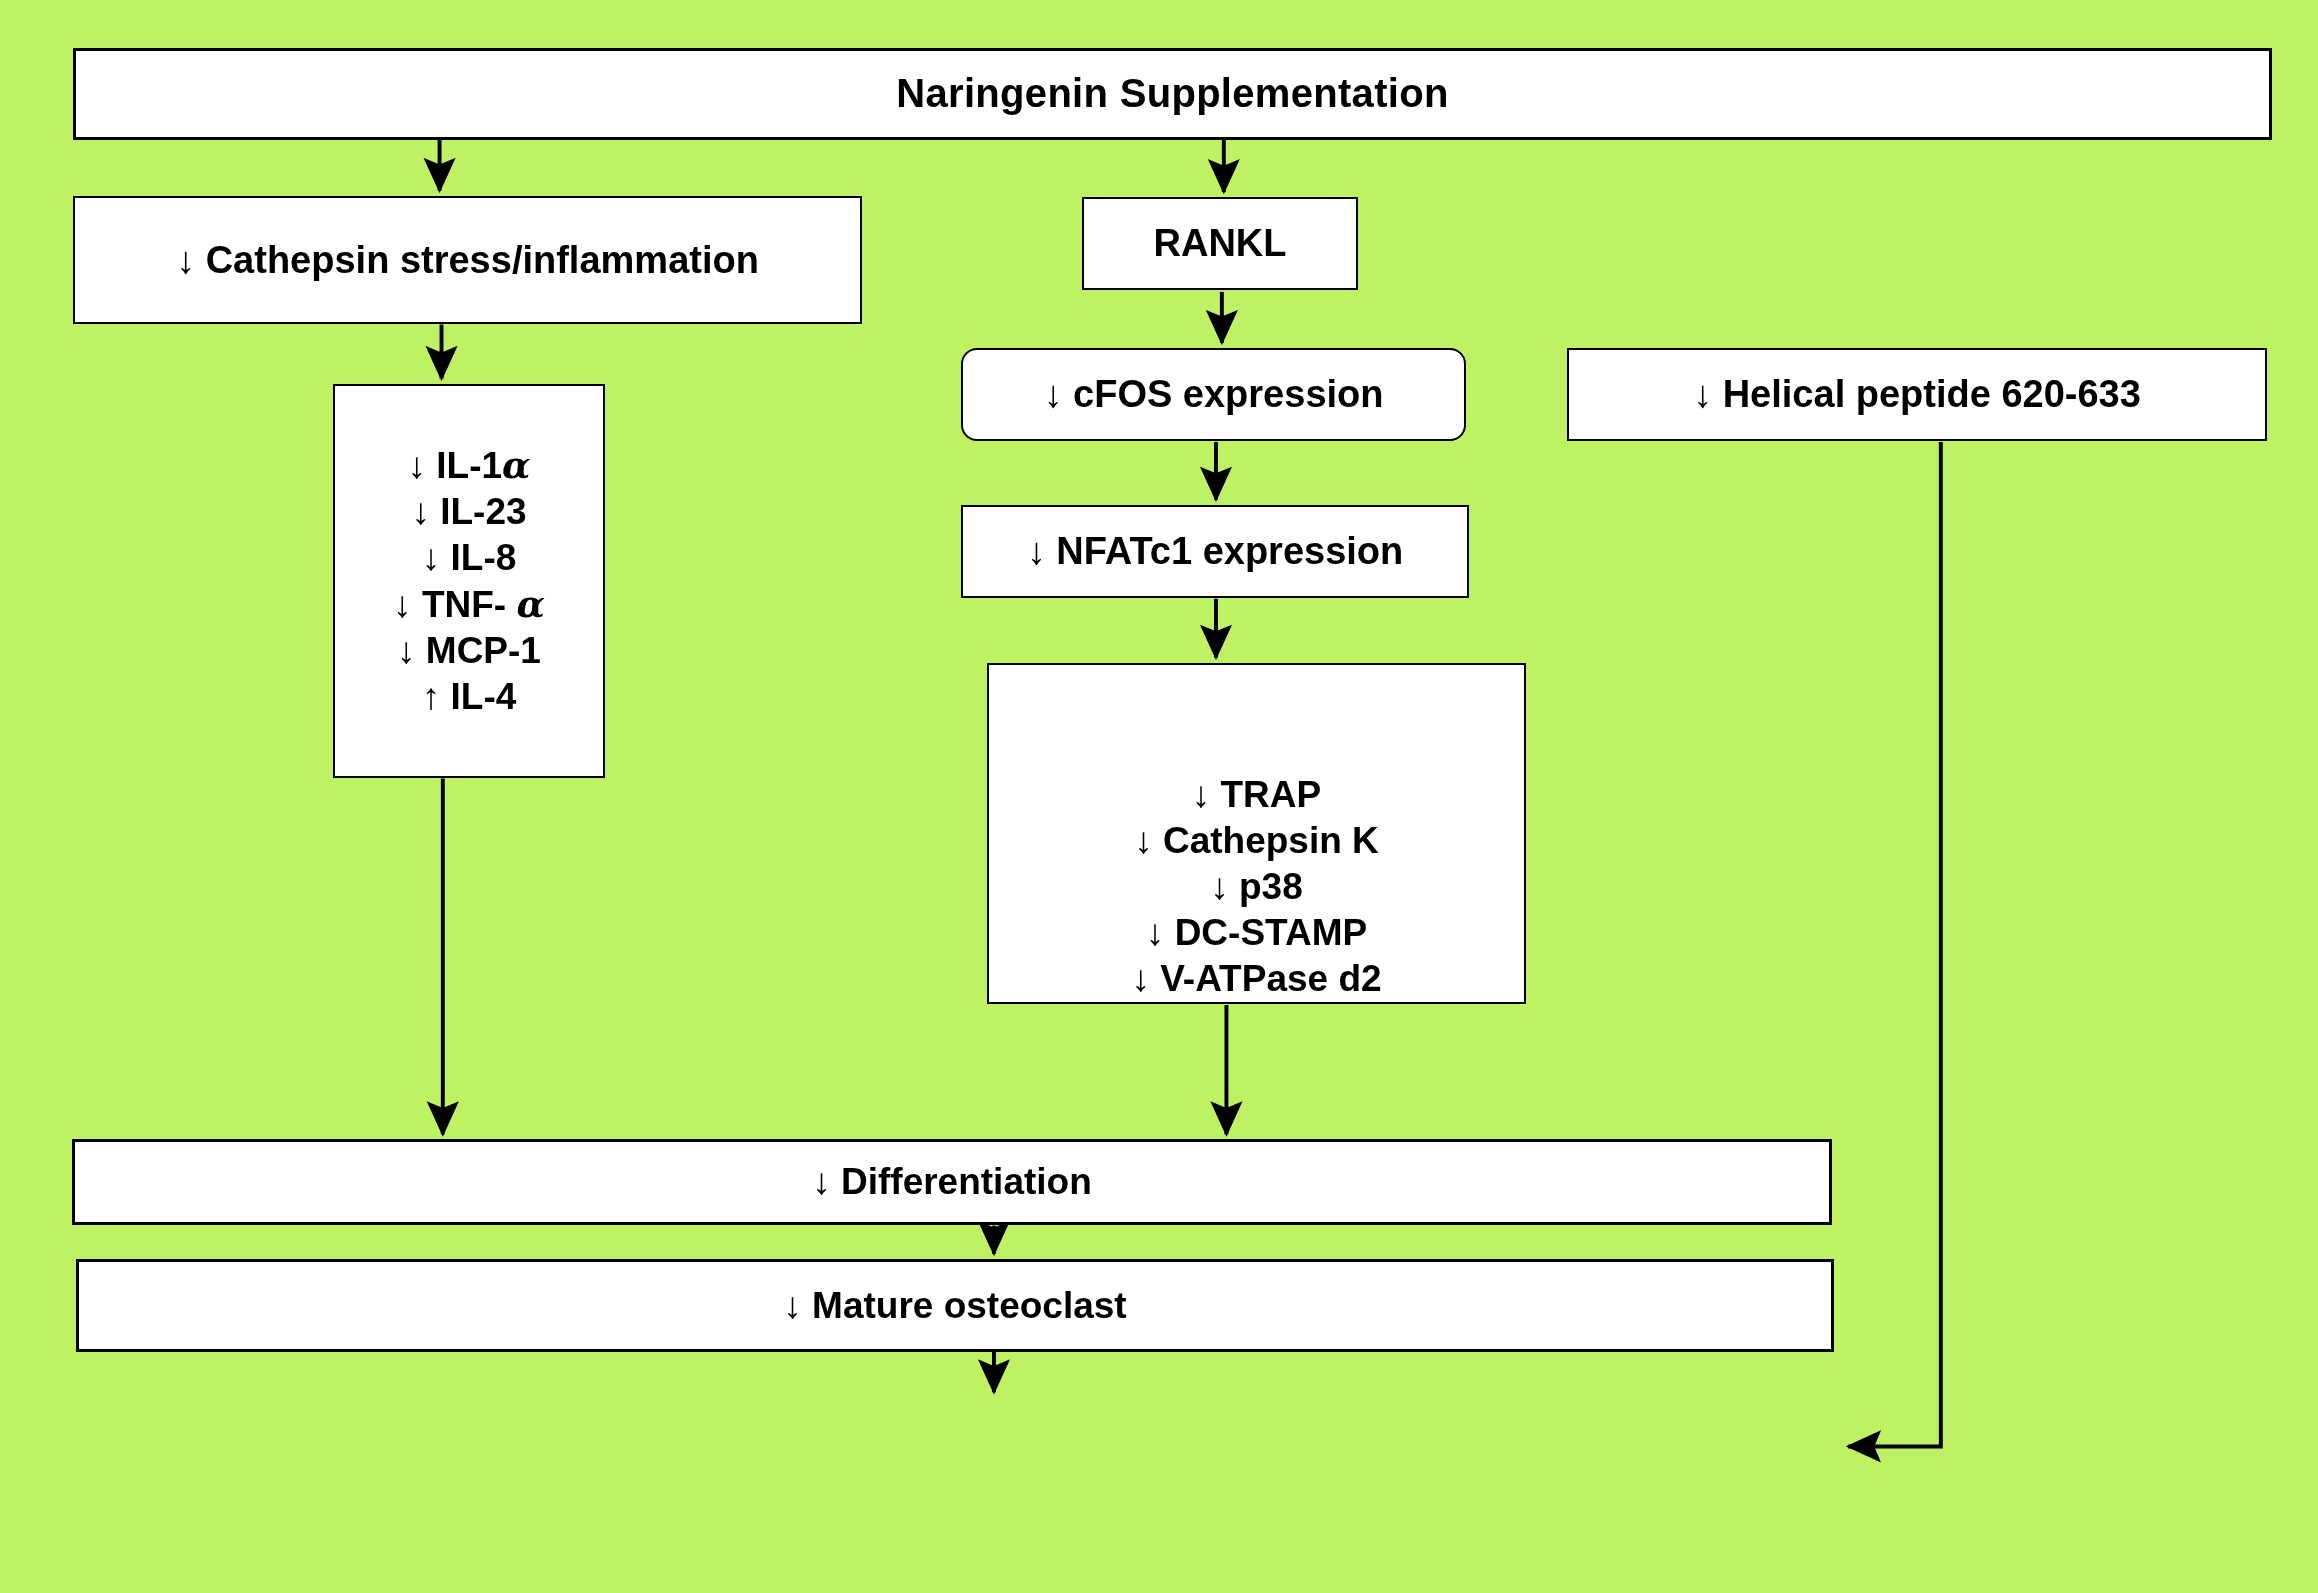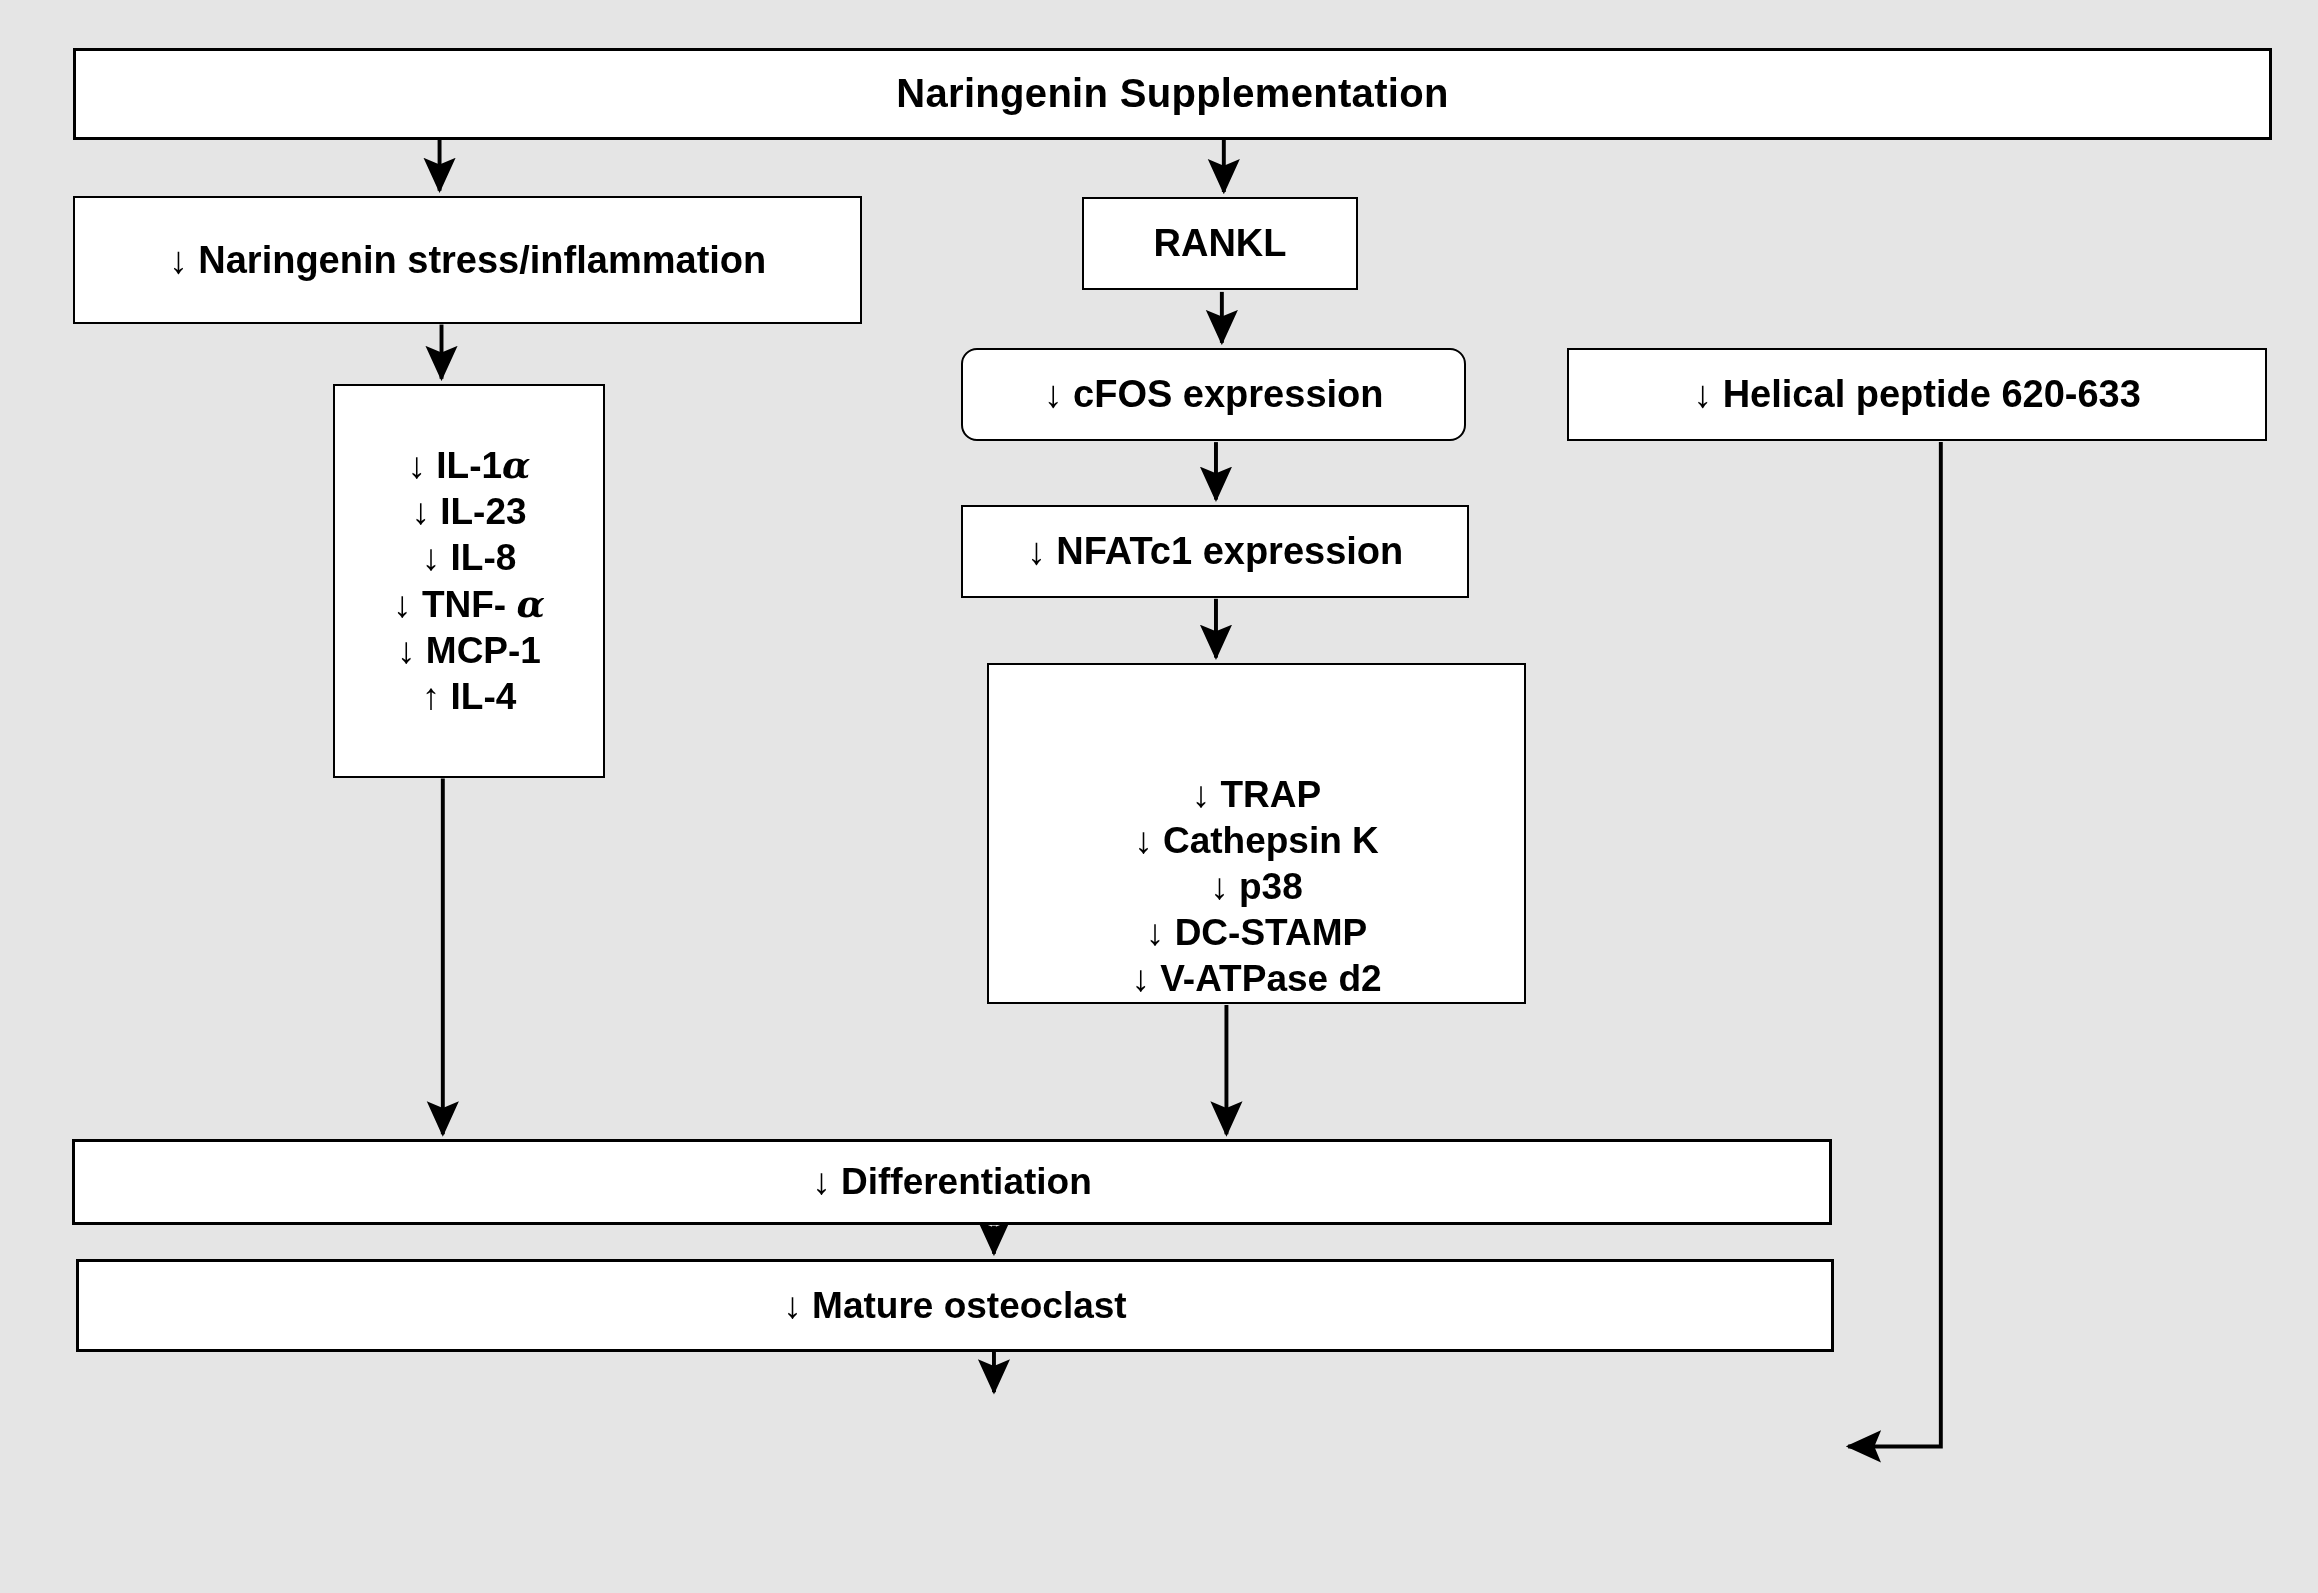--- a/index.html
+++ b/index.html
@@ -1,17 +1,17 @@
 <!DOCTYPE html>
 <html style="font-size:10.4px"><head>
 <meta charset="utf-8">
 <style>
   html,body{margin:0;padding:0;background:#ffffff;}
   body{font-family:"Liberation Sans",sans-serif;}
-  #canvas{position:relative;width:2319px;height:1594px;background:#e5e5e5;overflow:hidden;}
+  #canvas{position:relative;width:2319px;height:1594px;background:#bef264;overflow:hidden;}
   .box{
     position:absolute;
     box-sizing:border-box;
     background:#ffffff;
     border:3.3px solid #000000;
     display:flex;
     align-items:center;
     justify-content:center;
     color:#000000;
     font-weight:bold;
@@ -72,21 +72,21 @@
     <line x1="1522" y1="2062" x2="1522" y2="2132" stroke="#000000" stroke-width="6" marker-end="url(#ah)"></line>
 
     <path d="M2972,677 L2972,2215 L2830,2215" fill="none" stroke="#000000" stroke-width="6" marker-end="url(#ah)"></path>
   </svg>
 
   <div class="box box-title" style="left:73px;top:48px;width:2199px;height:92px;">
     <span>Naringenin Supplementation</span>
   </div>
 
   <div class="box box-lg thin" style="left:73px;top:196px;width:789px;height:128px;">
-    <span>↓ Naringenin stress/inflammation</span>
+    <span>↓ Cathepsin stress/inflammation</span>
   </div>
 
   <div class="box list-box thin" style="left:309px;top:384px;width:272px;height:394px;">
     <span class="list-row">
       <span>↓</span>
       <span>IL-1</span><span class="al">α</span>
     </span>
     <span class="list-row">
       <span>↓</span>
       <span>IL-23</span><span class="al"></span>

